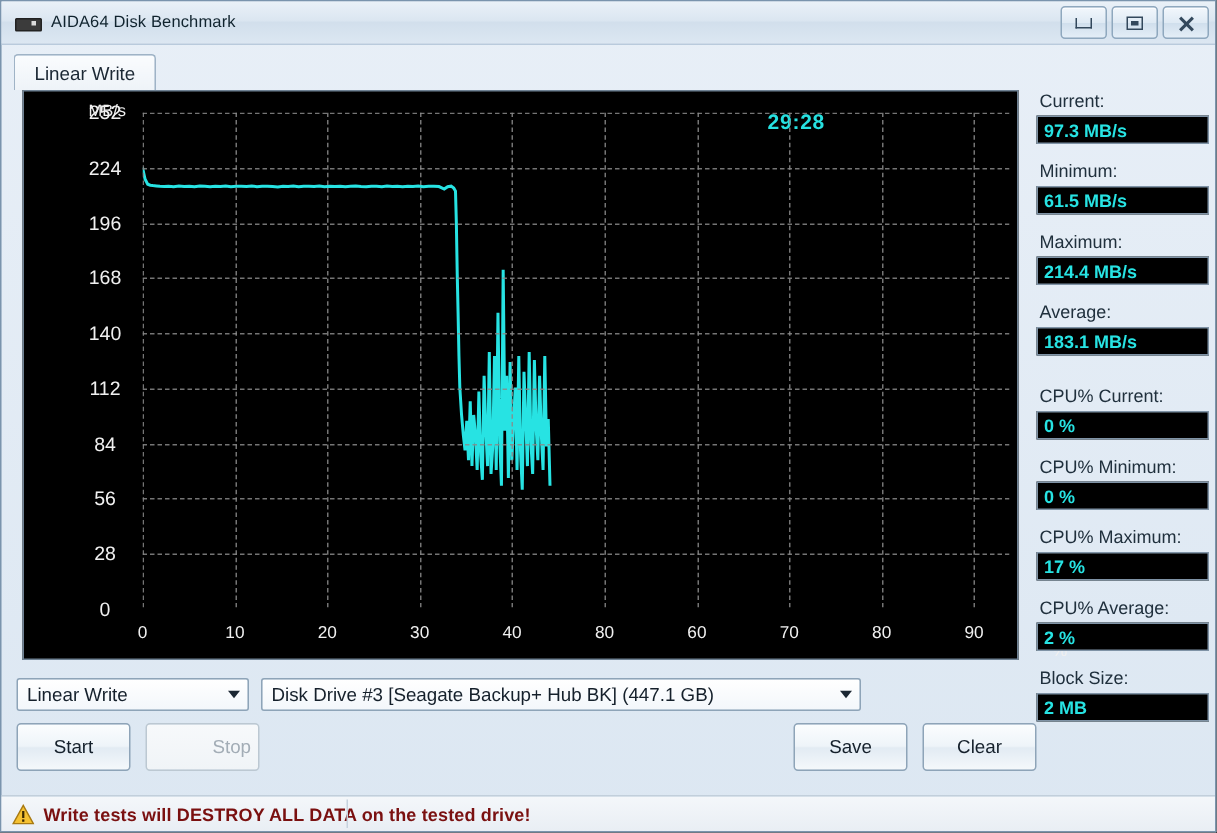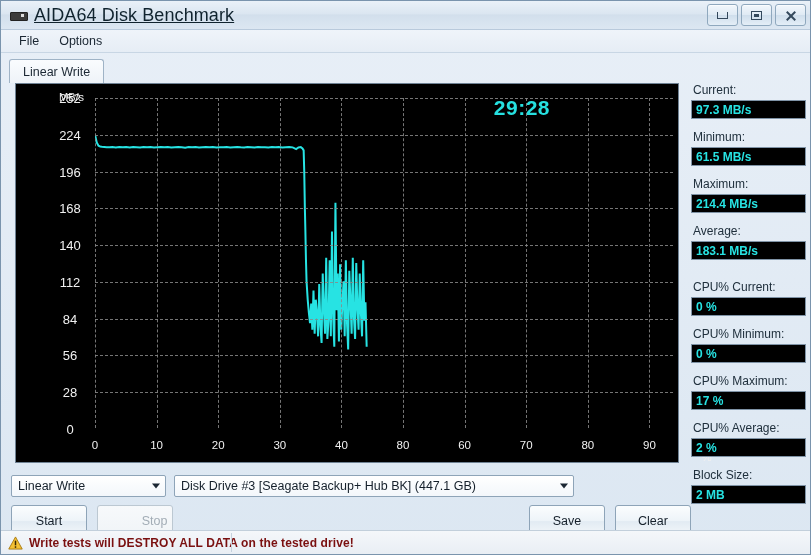--- a/index.html
+++ b/index.html
@@ -27,21 +27,21 @@
     position:relative;
   }
   .title-icon .body{
     position:absolute;left:1px;top:4px;width:16px;height:7px;
     background:#3b3b3b;border:1px solid #222;border-radius:1px;
   }
   .title-icon .led{
     position:absolute;right:3px;top:6px;width:3px;height:3px;background:#ddd;
   }
   .title-text{
-    font-size:18px;color:#10232e;letter-spacing:.1px;text-decoration:underline;
+    font-size:11px;color:#10232e;letter-spacing:.1px;
   }
   .winbtns{position:absolute;right:4px;top:3px;display:flex;gap:3px;}
   .winbtn{
     width:29px;height:20px;border:1px solid #8fa8be;border-radius:3px;
     background:linear-gradient(to bottom,#f2f7fc 0%,#dfeaf4 50%,#cfdeec 51%,#e4eef7 100%);
     display:flex;align-items:center;justify-content:center;
     box-shadow:inset 0 1px 0 #ffffffaa;
     cursor:pointer;
   }
   .min-glyph{width:11px;height:7px;border:1px solid #33485c;border-top:none;box-sizing:border-box;}
@@ -102,21 +102,21 @@
   .plot{
     position:absolute;left:42px;top:14px;right:5px;bottom:34px;
     overflow:hidden;
   }
   .gridline-h{position:absolute;left:0;right:0;height:0;
     border-top:1px dashed #8a8a8a;opacity:.85;}
   .gridline-v{position:absolute;top:0;bottom:0;width:0;
     border-left:1px dashed #8a8a8a;opacity:.85;}
   .timer{
     position:absolute;right:128px;top:12px;
-    color:#26e0e0;font-size:21px;font-weight:bold;
+    color:#26e0e0;font-size:14px;font-weight:bold;
     font-family:"Liberation Sans", sans-serif;
     letter-spacing:.5px;
   }
   svg.curve{position:absolute;inset:0;width:100%;height:100%;}
 
   
   .stats{
     position:absolute;left:690px;top:0px;width:115px;
   }
   .stat-label{
@@ -194,24 +194,20 @@
       </div>
       <div class="winbtn">
         <span class="restore-glyph"></span>
       </div>
       <div class="winbtn">
         <span class="close-glyph"></span>
       </div>
     </div>
   </div>
 
-  <div class="menubar">
-    <div class="menuitem">File</div>
-    <div class="menuitem">Options</div>
-  </div>
 
   <div class="tabstrip">
     <div class="tab">Linear Write</div>
   </div>
 
   <div class="content">
 
     <div class="chart-wrap">
       <div class="chart-inner">
         <div class="axis-label-unit">MB/s</div>

